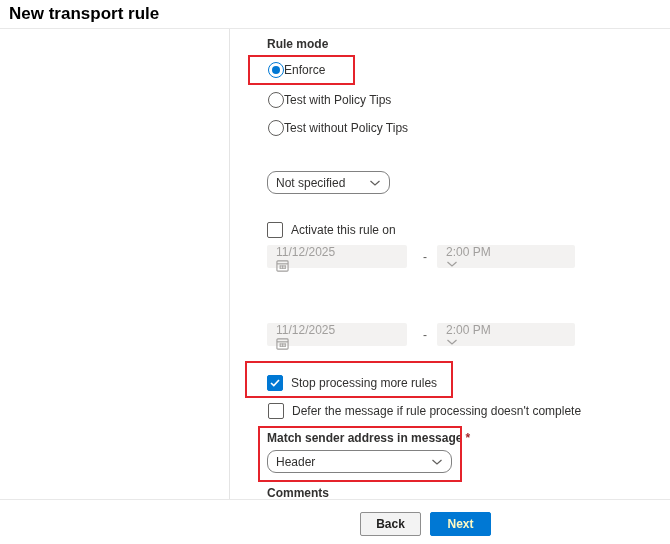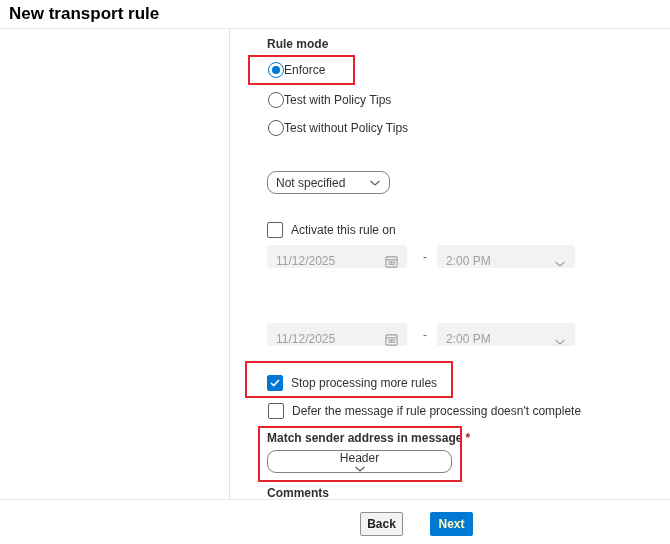--- a/index.html
+++ b/index.html
@@ -24,29 +24,29 @@
   .radio-label { color:#323130; }
 
   
   .check-row { position:absolute; display:flex; align-items:center; gap:8px; height:18px;justify-content:center; }
   .checkbox { width:16px; height:16px; border:1px solid #605e5c; border-radius:2px; background:#fff; flex:0 0 auto; display:flex; align-items:center; justify-content:center; }
   .checkbox.checked { background:#0078d4; border-color:#0078d4; }
 
   
   .dropdown { position:absolute; height:23px; border:1px solid #818181; border-radius:9px; background:#fff; display:flex; align-items:center; padding:0 8px; justify-content:space-between; }
   .dropdown .val { color:#323130; }
-  .input-disabled { position:absolute; height:23px; border-radius:2px; background:#f3f2f1; display:flex; align-items:flex-end; padding:0 9px; justify-content:space-between; }
+  .input-disabled { position:absolute; height:23px; border-radius:2px; background:#f3f2f1; display:flex; align-items:flex-start; padding:0 9px; justify-content:space-between;flex-direction:column; }
   .input-disabled .val { color:#a19f9d; }
   .dash { position:absolute; color:#605e5c; }
 
   
   .annot { position:absolute; border:2px solid #e5232b; pointer-events:none; }
 
   
-  .btn { position:absolute; height:24px; width:43px; border-radius:2px; font-family:"Liberation Sans",sans-serif; font-size:12px; font-weight:600; display:flex; align-items:center; justify-content:center; cursor:pointer; }
+  .btn { position:absolute; height:24px; width:61px; border-radius:2px; font-family:"Liberation Sans",sans-serif; font-size:12px; font-weight:600; display:flex; align-items:center; justify-content:center; cursor:pointer; }
   .btn-back { background:#f3f3f3; border:1px solid #8f8f8f; color:#201f1e; }
   .btn-next { background:#0078d4; border:1px solid #0078d4; color:#fef9c3; }
 
   svg { display:block; }
 </style>
 </head>
 <body>
 
 <div class="page">
 
@@ -140,21 +140,21 @@
     </span>
     <span>Stop processing more rules</span>
   </div>
 
   <div class="check-row" style="left:268px; top:402px;">
     <span class="checkbox"></span>
     <span>Defer the message if rule processing doesn't complete</span>
   </div>
 
   <div class="field-label" style="left:267px; top:431px;"><span>Match sender address in message</span><span class="req">*</span></div>
-  <div class="dropdown" style="left:267px; top:450px; width:185px;flex-direction:column;">
+  <div class="dropdown" style="left:267px; top:450px; width:185px;">
     <span class="val">Header</span>
     <span>
       <svg width="12" height="8" viewBox="0 0 12 8">
           <path d="M1.5 2 L6 6 L10.5 2" fill="none" stroke="#605e5c" stroke-width="1.2"></path>
         </svg>
     </span>
   </div>
 
   <div class="field-label" style="left:267px; top:486px;">Comments</div>
 

